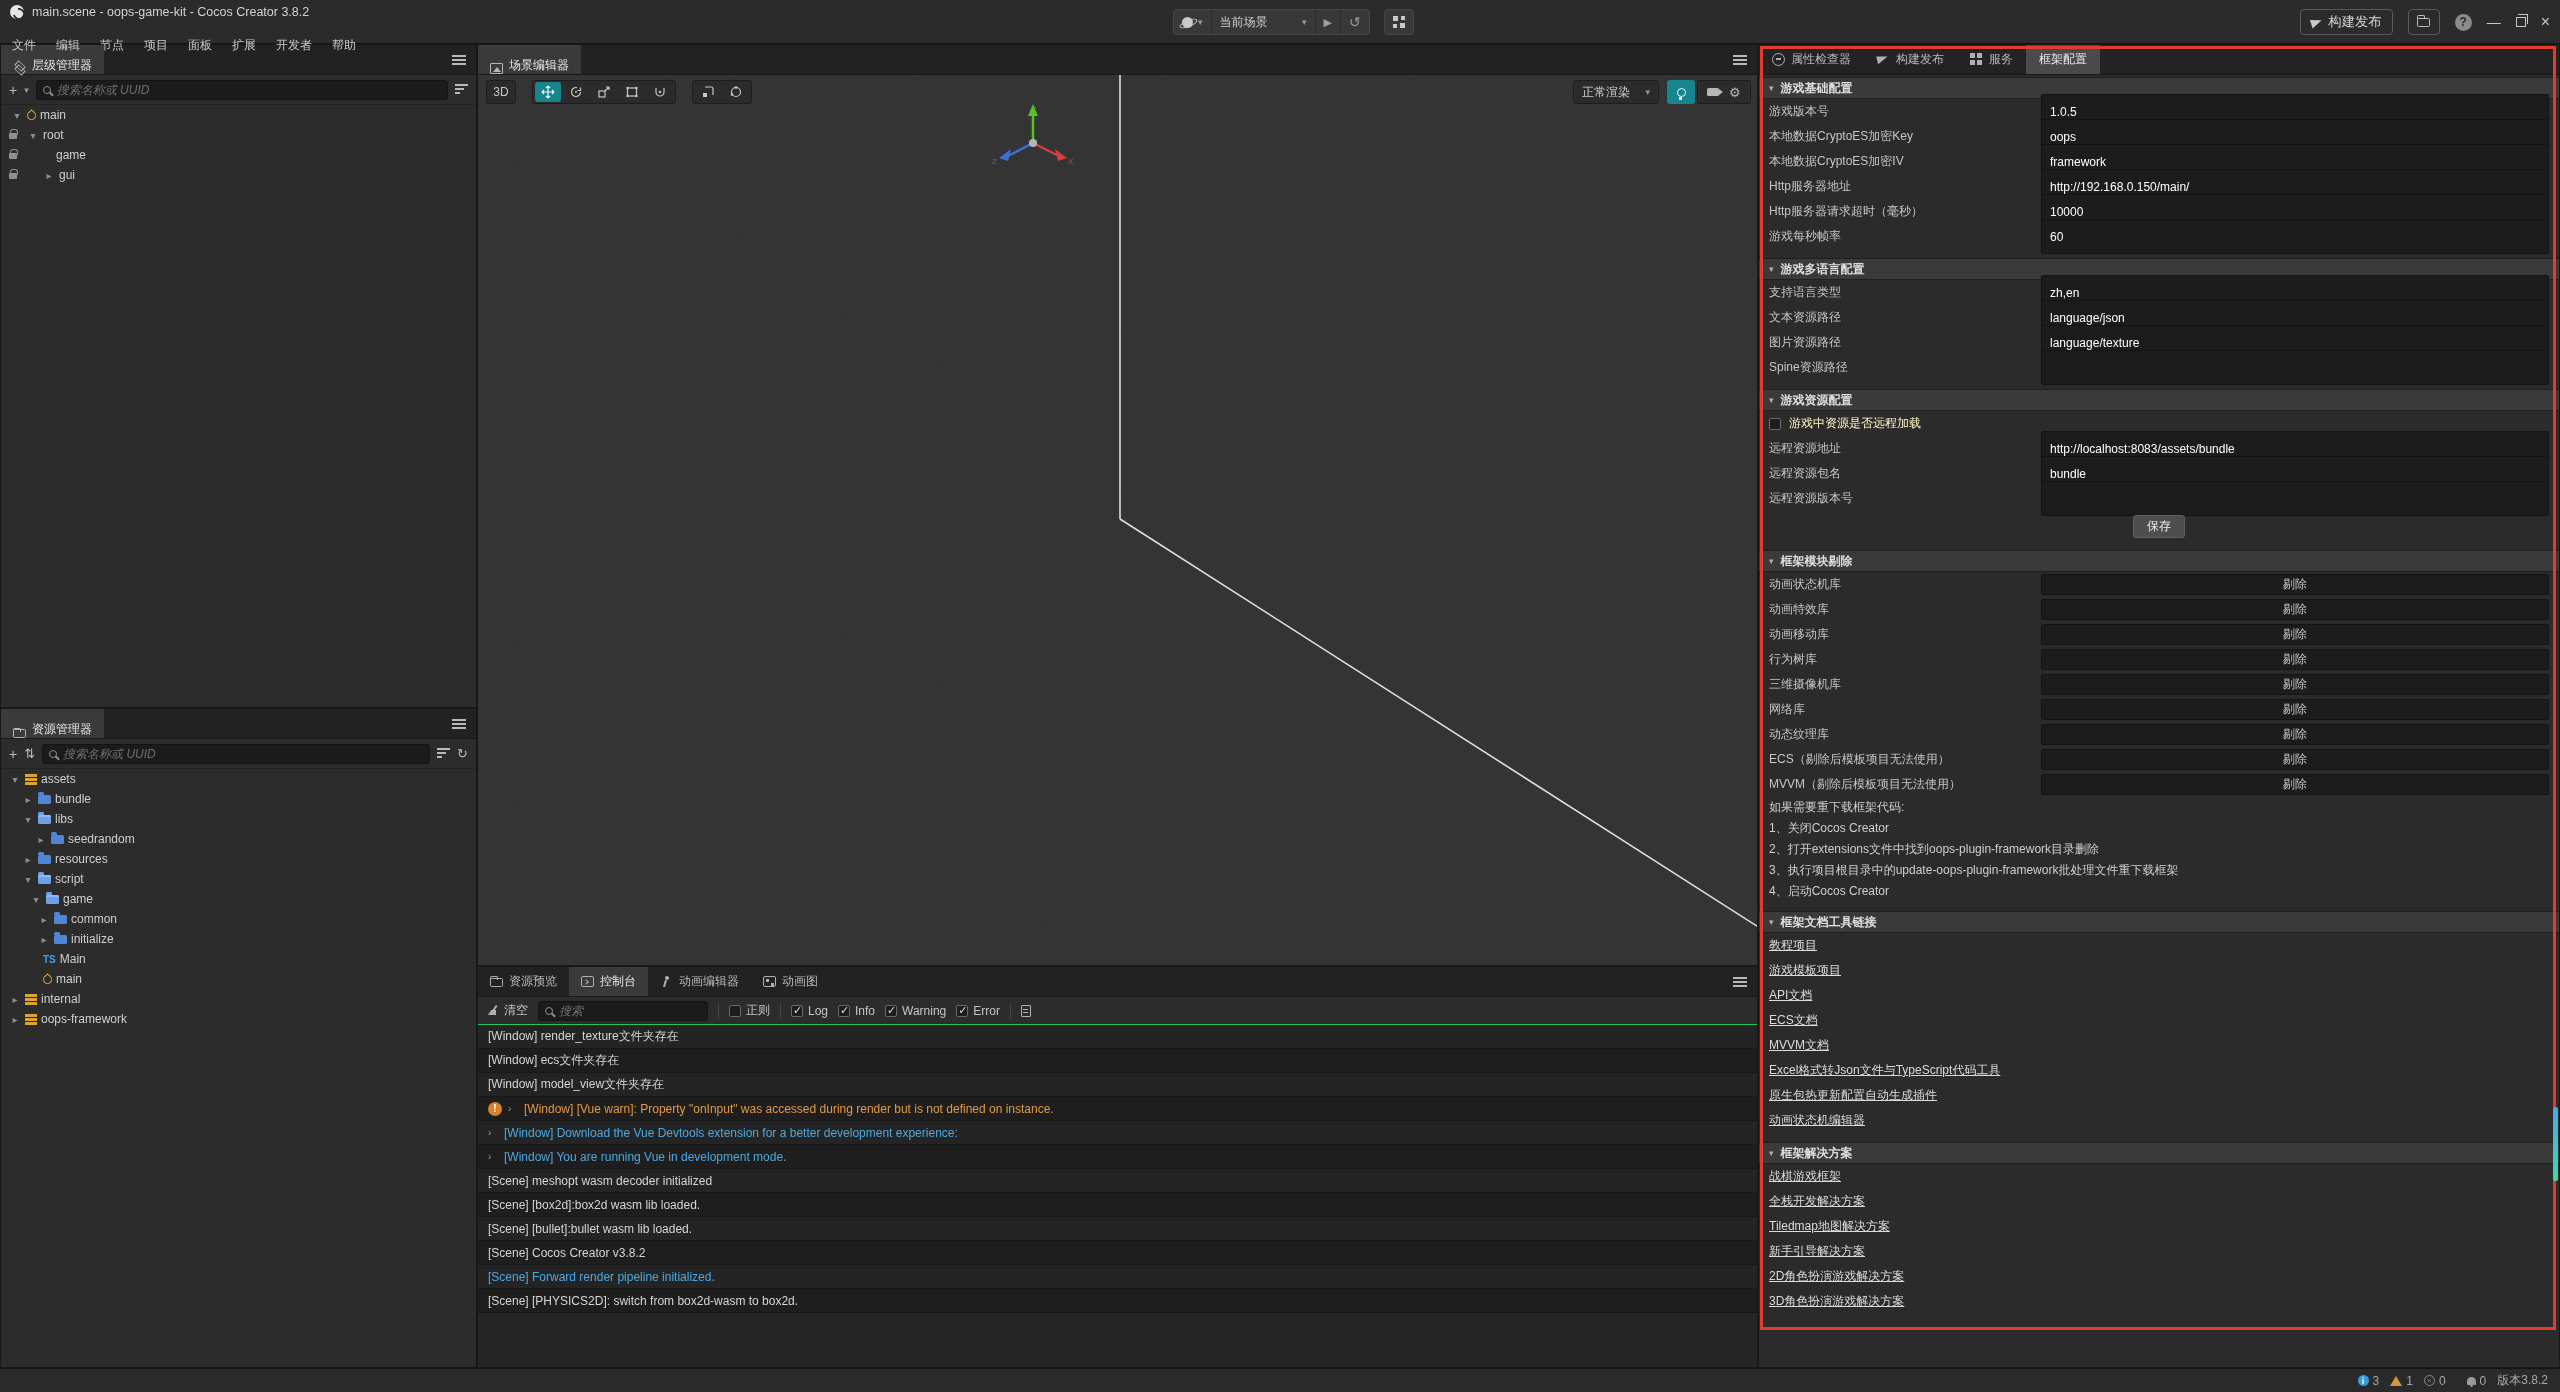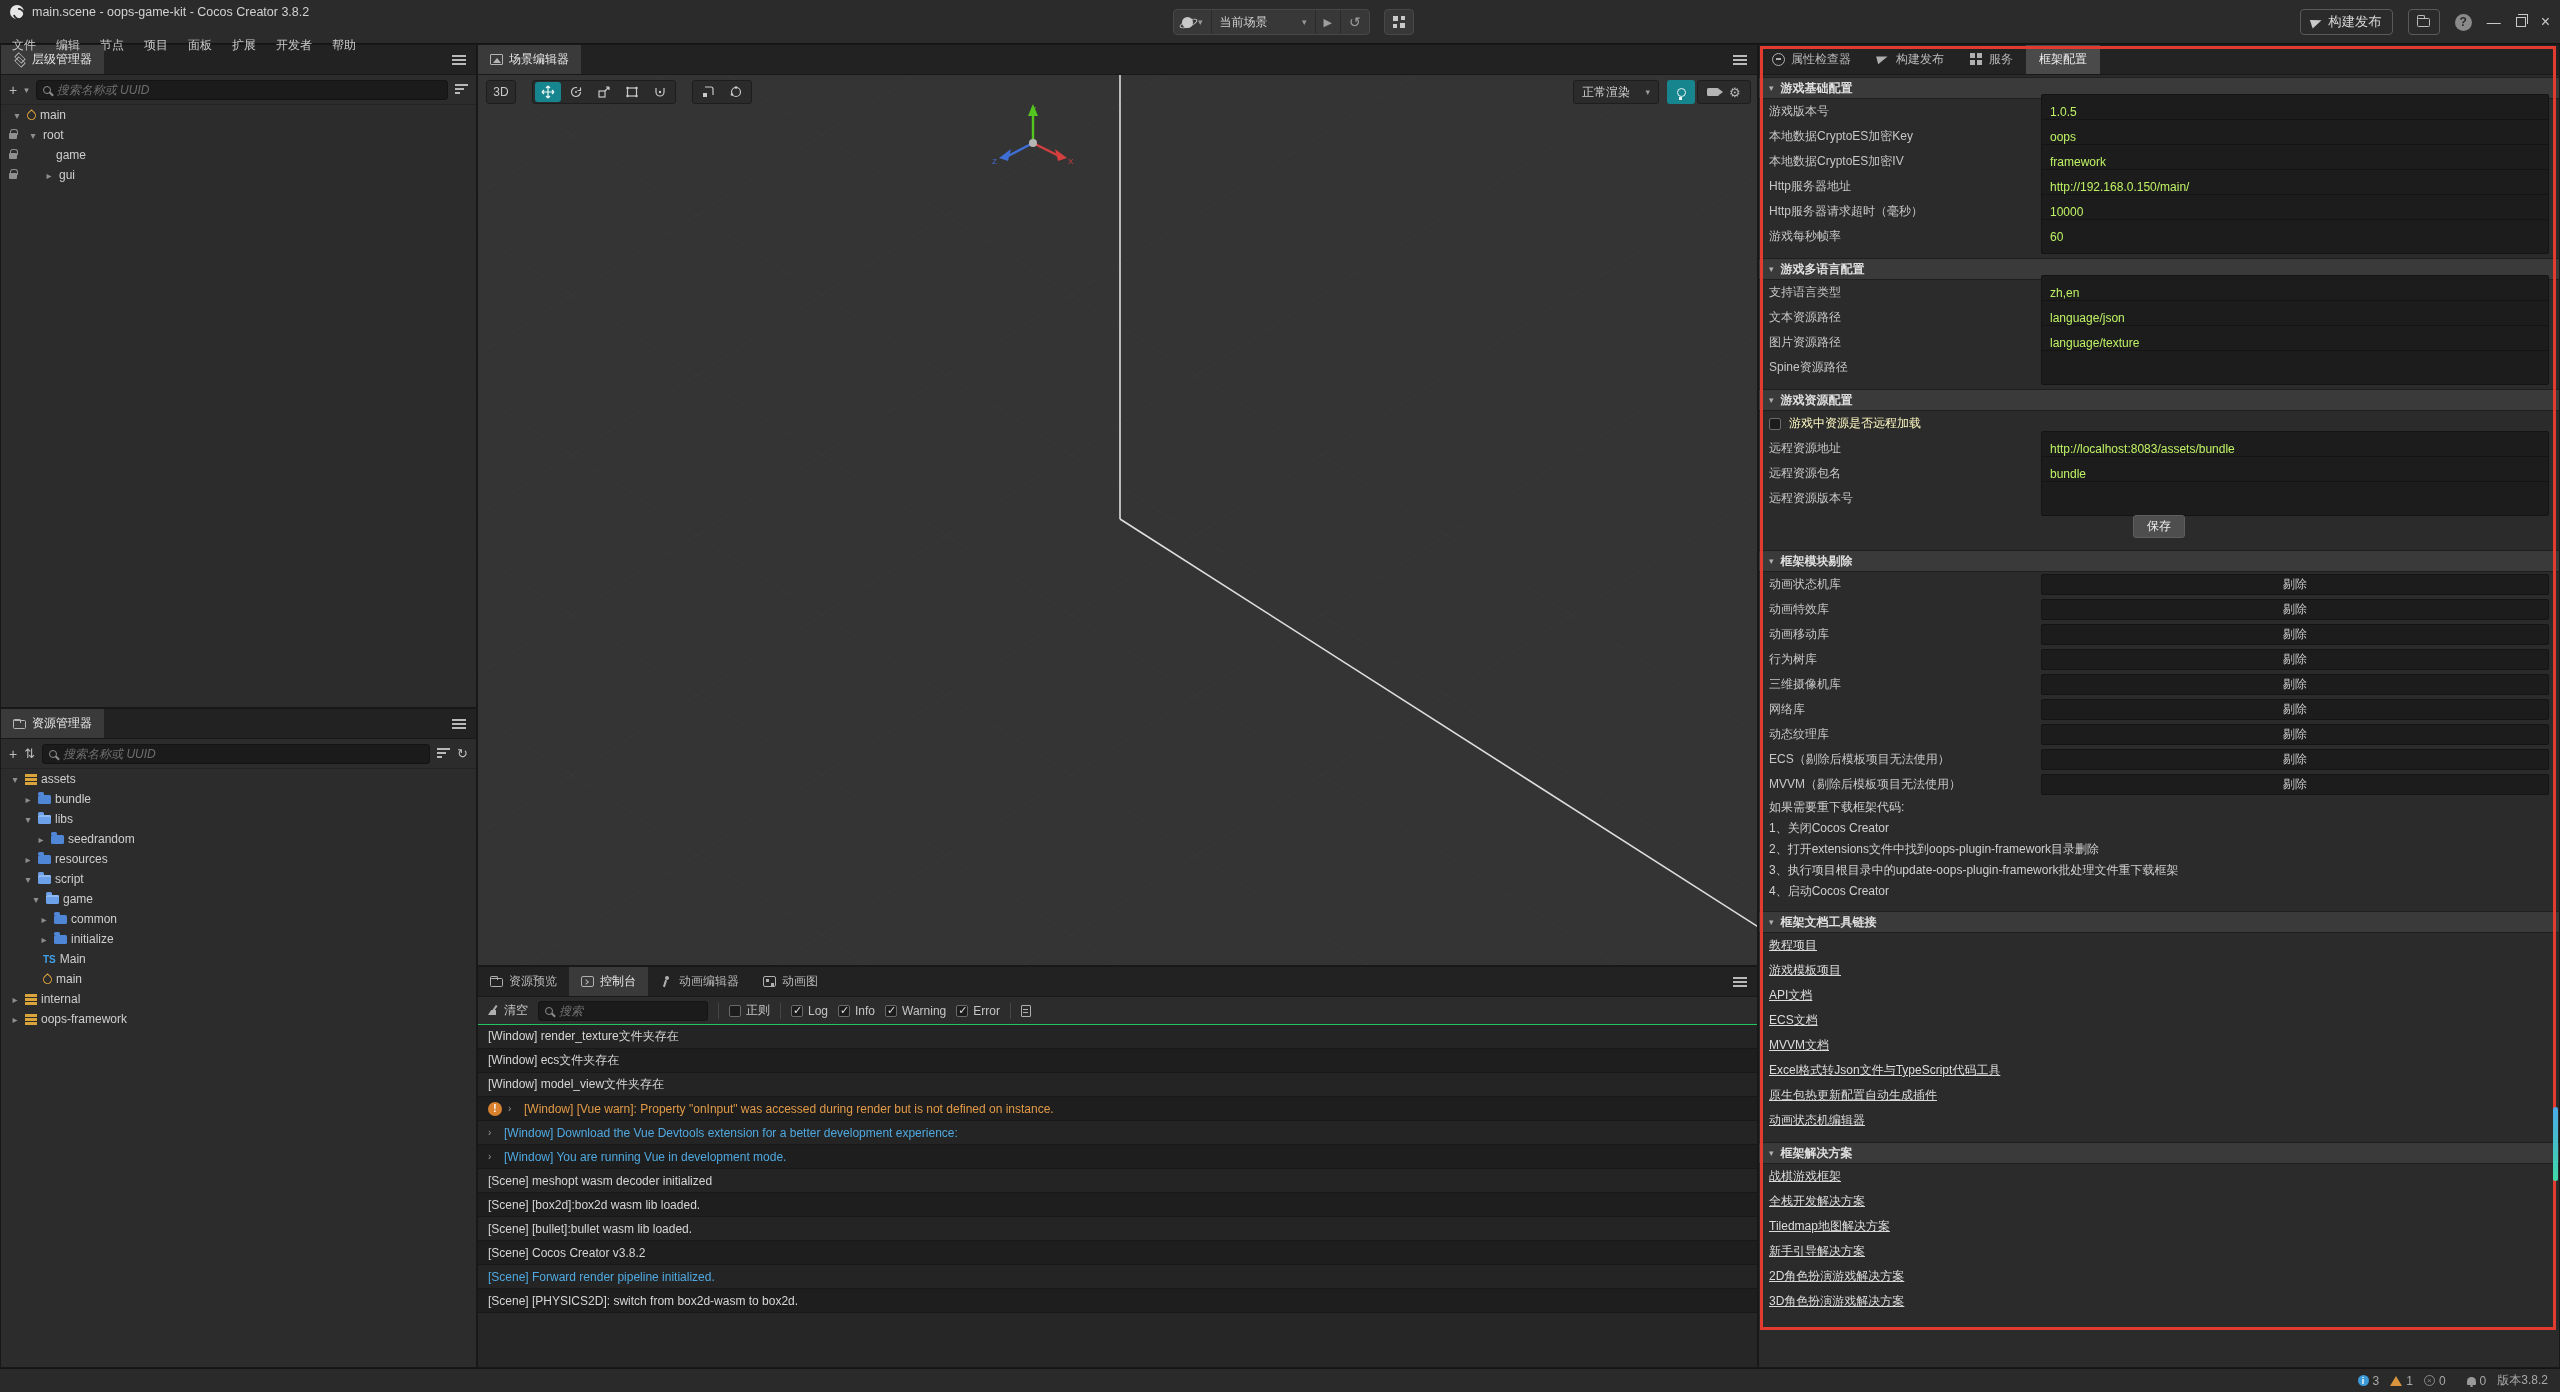--- a/index.html
+++ b/index.html
@@ -35,21 +35,21 @@
   .help-btn{width:17px;height:17px;border-radius:50%;background:#8a8a8a;color:#2b2b2b;font-weight:700;display:flex;align-items:center;justify-content:center;font-size:12px}
   .win-min{color:#c9c9c9;font-size:14px}
   .win-max{width:10px;height:10px;border:1.4px solid #c9c9c9;position:relative}
   .win-max::before{content:"";position:absolute;left:1px;top:-4px;width:9px;height:9px;border-top:1.4px solid #c9c9c9;border-right:1.4px solid #c9c9c9}
   .win-close{color:#c9c9c9;font-size:16px}
   .i-plane{width:0;height:0;border-left:11px solid #c9c9c9;border-top:4px solid transparent;border-bottom:5px solid transparent;transform:rotate(-18deg)}
   .i-planet{width:11px;height:11px;border-radius:50%;background:#c9c9c9;position:relative}
   .i-planet::before{content:"";position:absolute;left:-3px;top:3px;width:17px;height:5px;border:1px solid #c9c9c9;border-radius:50%;transform:rotate(-22deg)}
   
   .tabbar{height:30px;background:#222222;display:flex;align-items:stretch;border-bottom:1px solid #191919;position:relative}
-  .tab{display:flex;align-items:center;gap:6px;padding:0 12px;color:#b8b8b8}
+  .tab{display:flex;align-items:flex-end;gap:6px;padding:0 12px;color:#b8b8b8}
   .tab.active{background:#3a3a3a;color:#e8e8e8}
   .ham{position:absolute;right:10px;top:10px;width:14px;height:11px;background:
     linear-gradient(#b9b9b9,#b9b9b9) 0 0/14px 2px no-repeat,
     linear-gradient(#b9b9b9,#b9b9b9) 0 4px/14px 2px no-repeat,
     linear-gradient(#b9b9b9,#b9b9b9) 0 8px/14px 2px no-repeat}
   .toolbar{height:30px;display:flex;align-items:center;padding:0 8px;gap:7px;background:#2c2c2c;border-bottom:1px solid #242424}
   .searchbox{flex:1;height:20px;background:#1b1b1b;border:1px solid #141414;border-radius:3px;display:flex;align-items:center;gap:6px;padding:0 6px}
   .searchbox input{flex:1;background:transparent;border:none;outline:none;color:#cfcfcf;font:inherit}
   .searchbox input::placeholder{color:#6e6e6e;font-style:italic}
   .i-search{width:8px;height:8px;border:1.4px solid #8d8d8d;border-radius:50%;position:relative;flex:none}
@@ -158,21 +158,21 @@
     linear-gradient(#b0b0b0,#b0b0b0) 0 0/5px 5px no-repeat,
     linear-gradient(#b0b0b0,#b0b0b0) 7px 0/5px 5px no-repeat,
     linear-gradient(#b0b0b0,#b0b0b0) 0 7px/5px 5px no-repeat,
     linear-gradient(#b0b0b0,#b0b0b0) 7px 7px/5px 5px no-repeat}
   .insp-body{position:absolute;left:0;top:30px;right:0;bottom:0;overflow:hidden}
   .sect-h{height:22px;background:#3a3a3a;display:flex;align-items:center;gap:7px;padding:0 10px;color:#e0e0e0;font-weight:700;margin-top:9px;border-top:1px solid #1f1f1f;border-bottom:1px solid #1f1f1f}
   .sect-h:first-child{margin-top:2px}
   .arr{font-size:9px;color:#b0b0b0;font-weight:400}
   .frow{height:25px;display:flex;align-items:center;padding:0 10px;gap:10px}
   .flabel{width:262px;flex:none;color:#c6c6c6;white-space:nowrap;overflow:hidden}
-  .finput{flex:1;height:35px;background:#1c1c1c;border:1px solid #141414;border-radius:2px;color:#bef264;padding:0 8px;font:inherit;outline:none}
+  .finput{flex:1;height:35px;background:#1c1c1c;border:1px solid #141414;border-radius:2px;color:#ffffff;padding:0 8px;font:inherit;outline:none}
   .modbtn{flex:1;height:21px;background:#1c1c1c;border:1px solid #141414;border-radius:2px;color:#c9c9c9;font:inherit;text-align:center}
   .chkrow{height:25px;display:flex;align-items:center;gap:8px;padding:0 10px;color:#fef9c3}
   .saverow{height:30px;display:flex;align-items:center;justify-content:center}
   .savebtn{height:23px;padding:0 13px;background:#4e4e4e;border:1px solid #5e5e5e;border-radius:3px;color:#eeeeee;font:inherit}
   .note{padding:0 10px;line-height:21px;color:#cfcfcf;white-space:nowrap}
   .ilink{display:table;height:25px;line-height:25px;margin:0 10px;color:#dcdcdc;text-decoration:underline;cursor:pointer;white-space:nowrap}
   .vthumb{position:absolute;right:1px;top:1062px;width:5px;height:74px;border-radius:3px;background:linear-gradient(#4aa8e8,#3fd9a8);z-index:45}
   
   #ftr{position:absolute;left:0;top:1368px;width:2560px;height:24px;background:#2a2a2a;border-top:1px solid #141414;display:flex;align-items:center;justify-content:flex-end;gap:11px;padding:0 12px;color:#a8a8a8;z-index:10}
   .st-item{display:flex;align-items:center;gap:4px}

